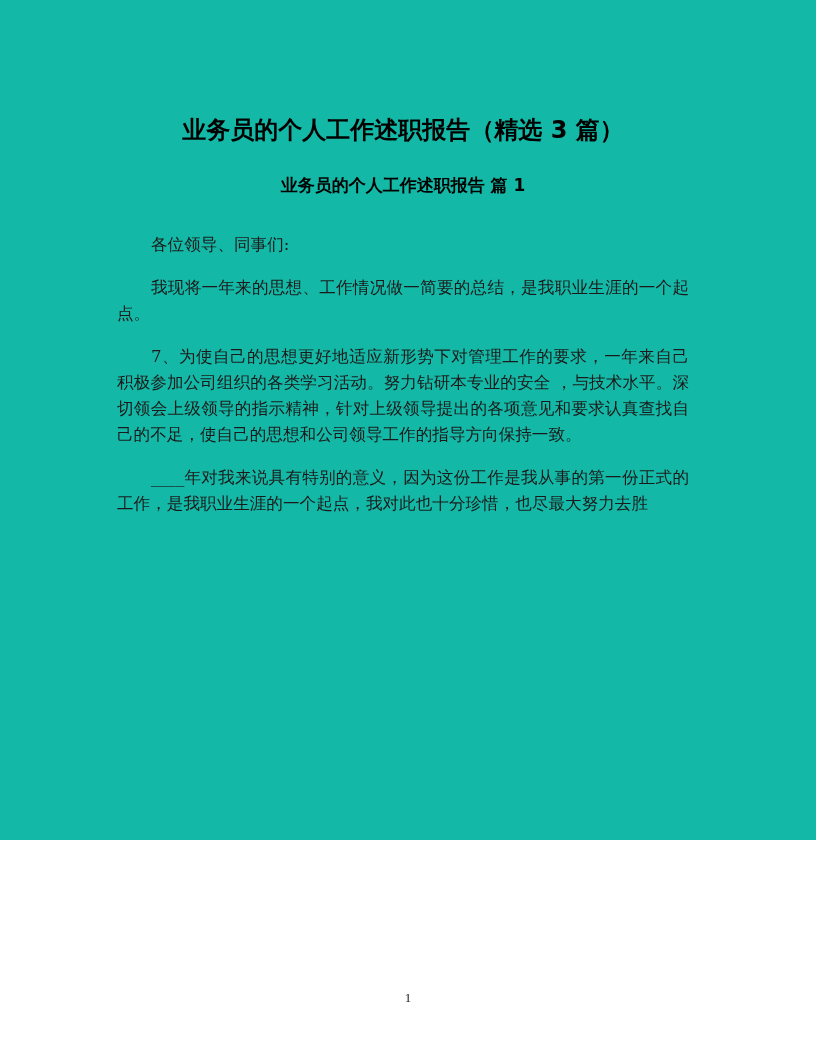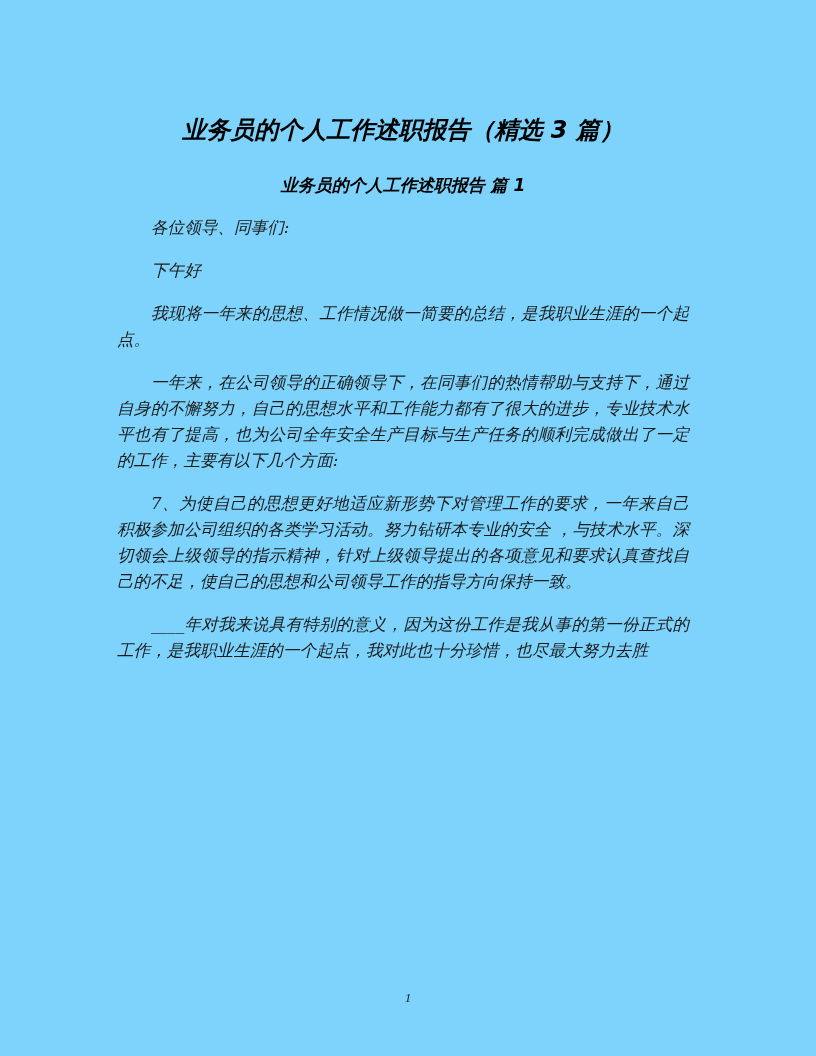--- a/index.html
+++ b/index.html
@@ -12,23 +12,22 @@
     height: 1056px;
     position: relative;
     overflow: hidden;
     font-family: "DejaVu Serif", "Liberation Serif", serif;
     color: #1a1a1a;
   }
   .page {
     position: absolute;
     left: 0; top: 0;
     width: 816px;
-    height: 1056px;
-    background: #7dd3fc;
-    font-style: italic;
+    height: 840px;
+    background: #14b8a6;
   }
   .content {
     position: absolute;
     left: 117px;
     top: 112px;
     width: 572px;
   }
   .title {
     text-align: center;
     font-family: "DejaVu Sans", "Liberation Sans", sans-serif;
@@ -38,21 +37,21 @@
     line-height: 36px;
     margin: 0 0 24px 0;
     color: #000;
   }
   .subtitle {
     text-align: center;
     font-family: "DejaVu Sans", "Liberation Sans", sans-serif;
     font-weight: bold;
     font-size: 17px;
     line-height: 26px;
-    margin: 0 0 17px 0;
+    margin: 0 0 34px 0;
     color: #000;
   }
   .para {
     font-size: 16.6px;
     line-height: 26px;
     margin: 0 0 17px 0;
     text-indent: 34px;
     text-align: justify;
     text-justify: inter-character;
     word-break: break-all;
@@ -70,20 +69,18 @@
   }
 </style>
 </head>
 <body>
 
 <div class="page">
   <div class="content">
     <h1 class="title">业务员的个人工作述职报告（精选 3 篇）</h1>
     <h2 class="subtitle">业务员的个人工作述职报告 篇 1</h2>
     <p class="para">各位领导、同事们:</p>
-    <p class="para">下午好</p>
     <p class="para">我现将一年来的思想、工作情况做一简要的总结，是我职业生涯的一个起点。</p>
-    <p class="para">一年来，在公司领导的正确领导下，在同事们的热情帮助与支持下，通过自身的不懈努力，自己的思想水平和工作能力都有了很大的进步，专业技术水平也有了提高，也为公司全年安全生产目标与生产任务的顺利完成做出了一定的工作，主要有以下几个方面:</p>
     <p class="para">7、为使自己的思想更好地适应新形势下对管理工作的要求，一年来自己积极参加公司组织的各类学习活动。努力钻研本专业的安全 ，与技术水平。深切领会上级领导的指示精神，针对上级领导提出的各项意见和要求认真查找自己的不足，使自己的思想和公司领导工作的指导方向保持一致。</p>
     <p class="para">____年对我来说具有特别的意义，因为这份工作是我从事的第一份正式的工作，是我职业生涯的一个起点，我对此也十分珍惜，也尽最大努力去胜</p>
   </div>
   <div class="page-number">1</div>
 </div>
 
 </body></html>

